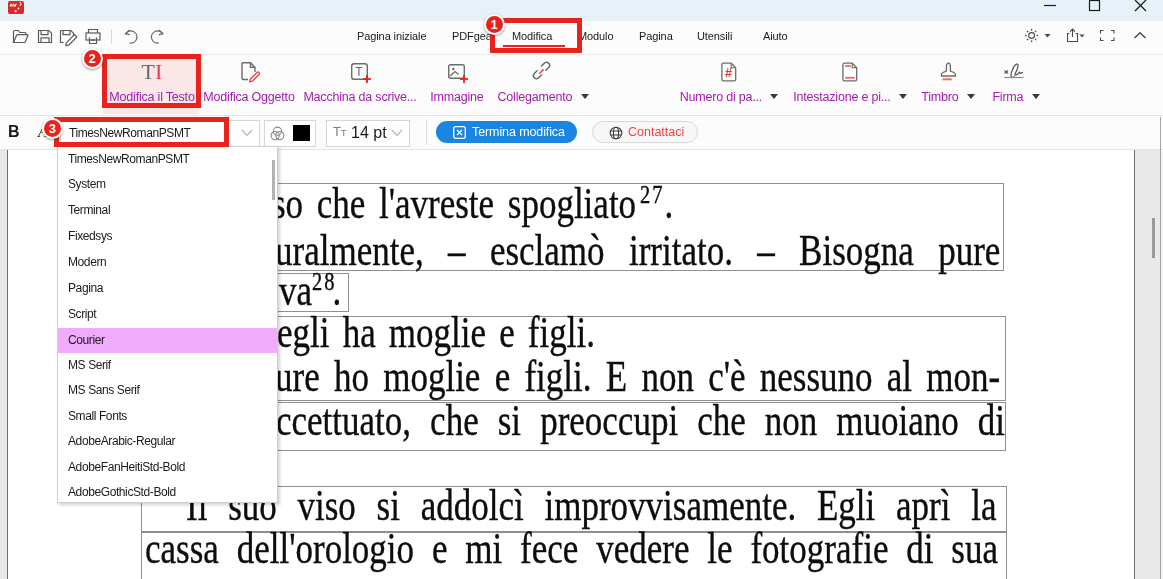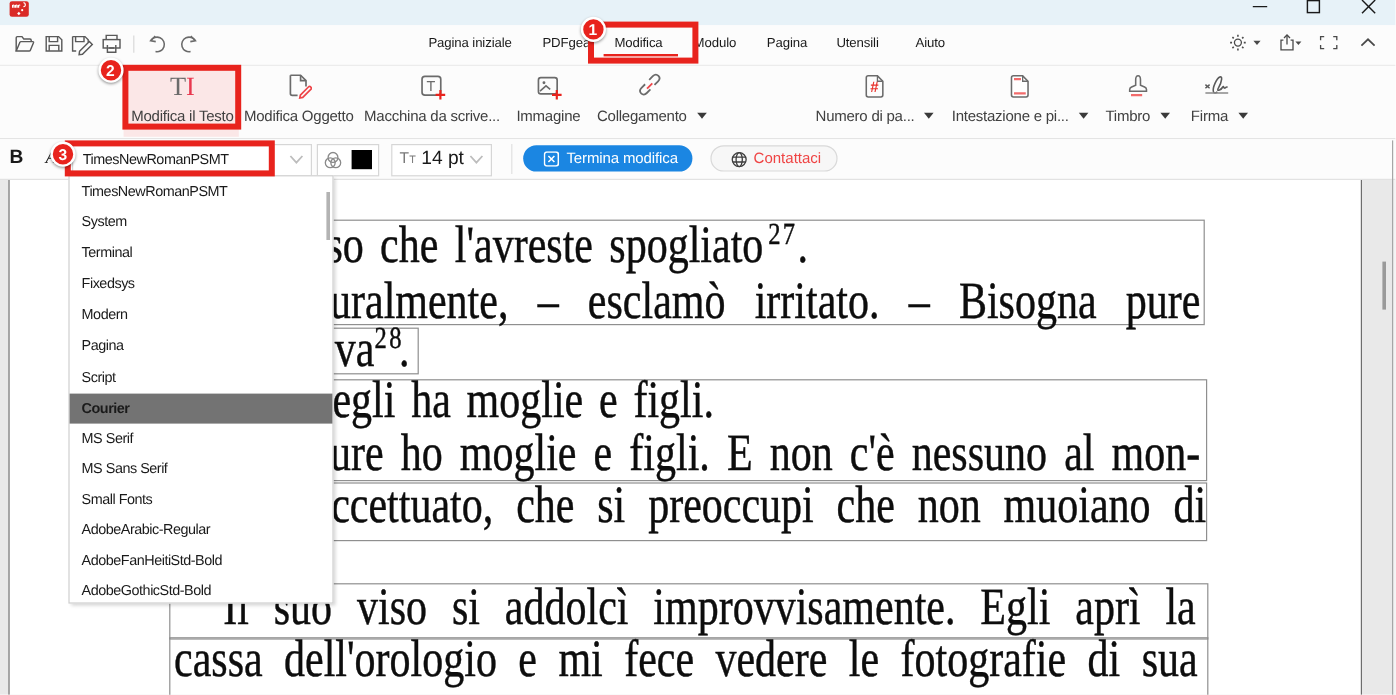--- a/index.html
+++ b/index.html
@@ -10,21 +10,21 @@
   
   #titlebar{position:absolute;left:0;top:0;width:1163px;height:21px;background:#e7f2f8;}
   #logo{position:absolute;left:8px;top:0.5px;width:16px;height:13px;background:#da2a27;border-radius:2px;}
   #wtitle{position:absolute;left:30px;top:0;height:13px;line-height:13px;font-size:11px;letter-spacing:0.3px;color:#1c1c1c;}
   
   #menurow{position:absolute;left:0;top:21px;width:1163px;height:33px;background:#fcfcfc;border-bottom:1px solid #ececec;}
   .menuitem{position:absolute;top:0;height:30px;line-height:30px;font-size:11px;color:#1a1a1a;letter-spacing:-0.1px;}
   
   #toolbar{position:absolute;left:0;top:55px;width:1163px;height:60px;background:#fcfcfc;border-bottom:1px solid #e4e4e4;}
   .tbtn{position:absolute;top:0;width:130px;height:59px;text-align:center;}
-  .tlabel{position:absolute;top:35px;width:100%;text-align:center;font-size:12.5px;color:#404040;white-space:nowrap;letter-spacing:-0.2px;}
+  .tlabel{position:absolute;top:35px;width:100%;text-align:center;font-size:12.5px;color:#a21caf;white-space:nowrap;letter-spacing:-0.2px;}
   .ticon{position:absolute;top:5px;left:0;width:100%;display:flex;justify-content:center;}
   .caret{display:inline-block;width:0;height:0;border-left:4px solid transparent;border-right:4px solid transparent;border-top:5px solid #3a3a3a;vertical-align:middle;margin-left:5px;margin-bottom:2px;}
   
   #formatbar{position:absolute;left:0;top:116px;width:1163px;height:33px;background:#fcfcfc;border-bottom:1px solid #e2e2e2;}
   .combo{position:absolute;background:#fff;border:1px solid #d6d6d6;}
   
   #docarea{position:absolute;left:0;top:150px;width:1163px;height:429px;background:#e9e9e9;}
   #page{position:absolute;left:7px;top:0;width:1125.5px;height:429px;background:#fff;border-left:1.5px solid #6e6e6e;border-right:1.5px solid #6e6e6e;}
   .tbox{position:absolute;border:1px solid #8f8f8f;}
   .dline{position:absolute;font-family:"Liberation Serif",serif;font-size:35px;line-height:35px;color:#0d0d0d;white-space:nowrap;transform:scaleY(1.25);transform-origin:0 0;-webkit-text-stroke:0.3px #0d0d0d;}
@@ -321,21 +321,21 @@
   </div>
 
   <div id="dropdown">
     <div class="ditem" style="top:-0.5px;">TimesNewRomanPSMT</div>
     <div class="ditem" style="top:25px;">System</div>
     <div class="ditem" style="top:51px;">Terminal</div>
     <div class="ditem" style="top:77px;">Fixedsys</div>
     <div class="ditem" style="top:103px;">Modern</div>
     <div class="ditem" style="top:128.5px;">Pagina</div>
     <div class="ditem" style="top:154.5px;">Script</div>
-    <div class="ditem" style="top:180.5px;background:#737373;font-weight:bold;">Courier</div>
+    <div class="ditem" style="top:180.5px;background:#f0abfc;">Courier</div>
     <div class="ditem" style="top:205.5px;">MS Serif</div>
     <div class="ditem" style="top:230.5px;">MS Sans Serif</div>
     <div class="ditem" style="top:256.5px;">Small Fonts</div>
     <div class="ditem" style="top:281.5px;">AdobeArabic-Regular</div>
     <div class="ditem" style="top:307.5px;">AdobeFanHeitiStd-Bold</div>
     <div class="ditem" style="top:332.5px;">AdobeGothicStd-Bold</div>
     <div class="abs" style="left:214px;top:13px;width:3px;height:40px;background:#b3b3b3;"></div>
   </div>
 
   <div class="redbox" style="left:490px;top:18px;width:92px;height:35px;border-width:5.5px;"></div>

